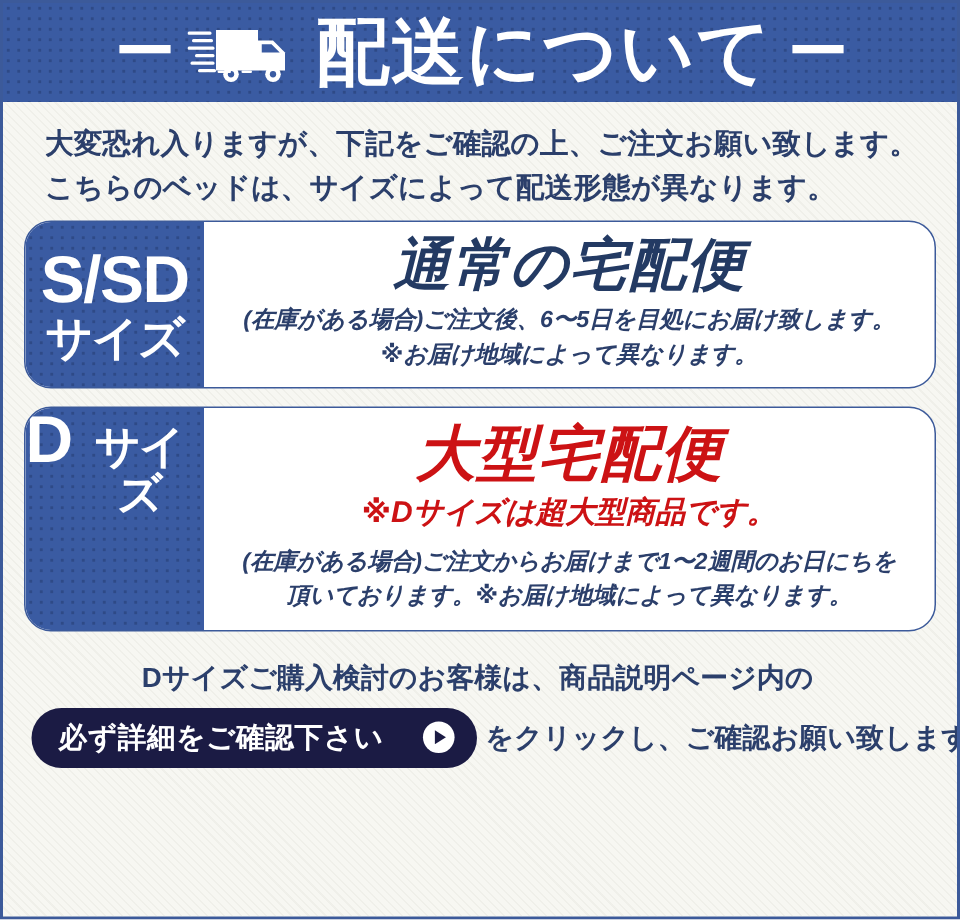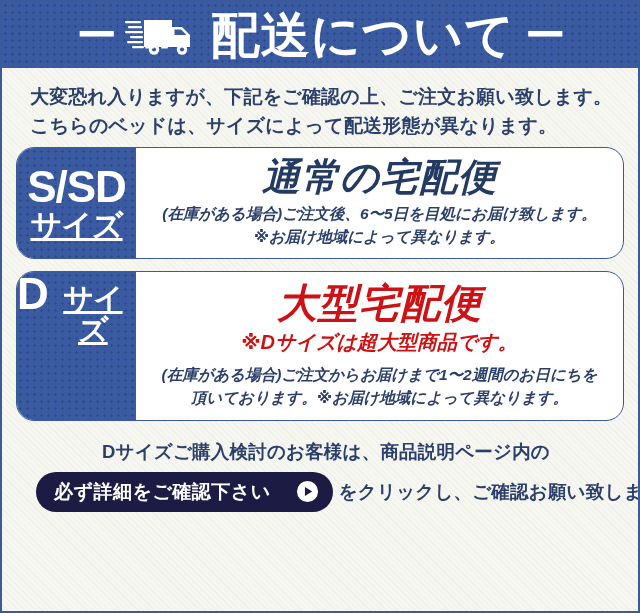--- a/index.html
+++ b/index.html
@@ -115,21 +115,20 @@
   }
   .size-label .big {
     font-size: 44px;
     font-weight: bold;
     letter-spacing: -1px;
   }
   .size-label .sub {
     font-size: 31px;
     font-weight: bold;
     letter-spacing: -1px;
-    text-decoration: underline;
   }
   
   .size-label.inline {
     flex-direction: row;
     align-items: baseline;
     justify-content: center;
     gap: 2px;
   }
   .size-label.inline .sub { font-size: 30px; }
 
@@ -168,21 +167,21 @@
     white-space: nowrap;
   }
   .red-line.l1 { font-size: 20px; }
   .red-line.l2 { font-size: 19px; }
   .spacer-sm { height: 7px; }
 
   
   .footer {
     position: relative;
     z-index: 2;
-    padding: 6px 12px 0 24px;
+    padding: 6px 12px 0 9px;
     color: #2b3f6b;
   }
   .footer-line1 {
     text-align: center;
     font-size: 18.5px;
     font-weight: bold;
     letter-spacing: .2px;
     white-space: nowrap;
     margin-bottom: 8px;
   }

